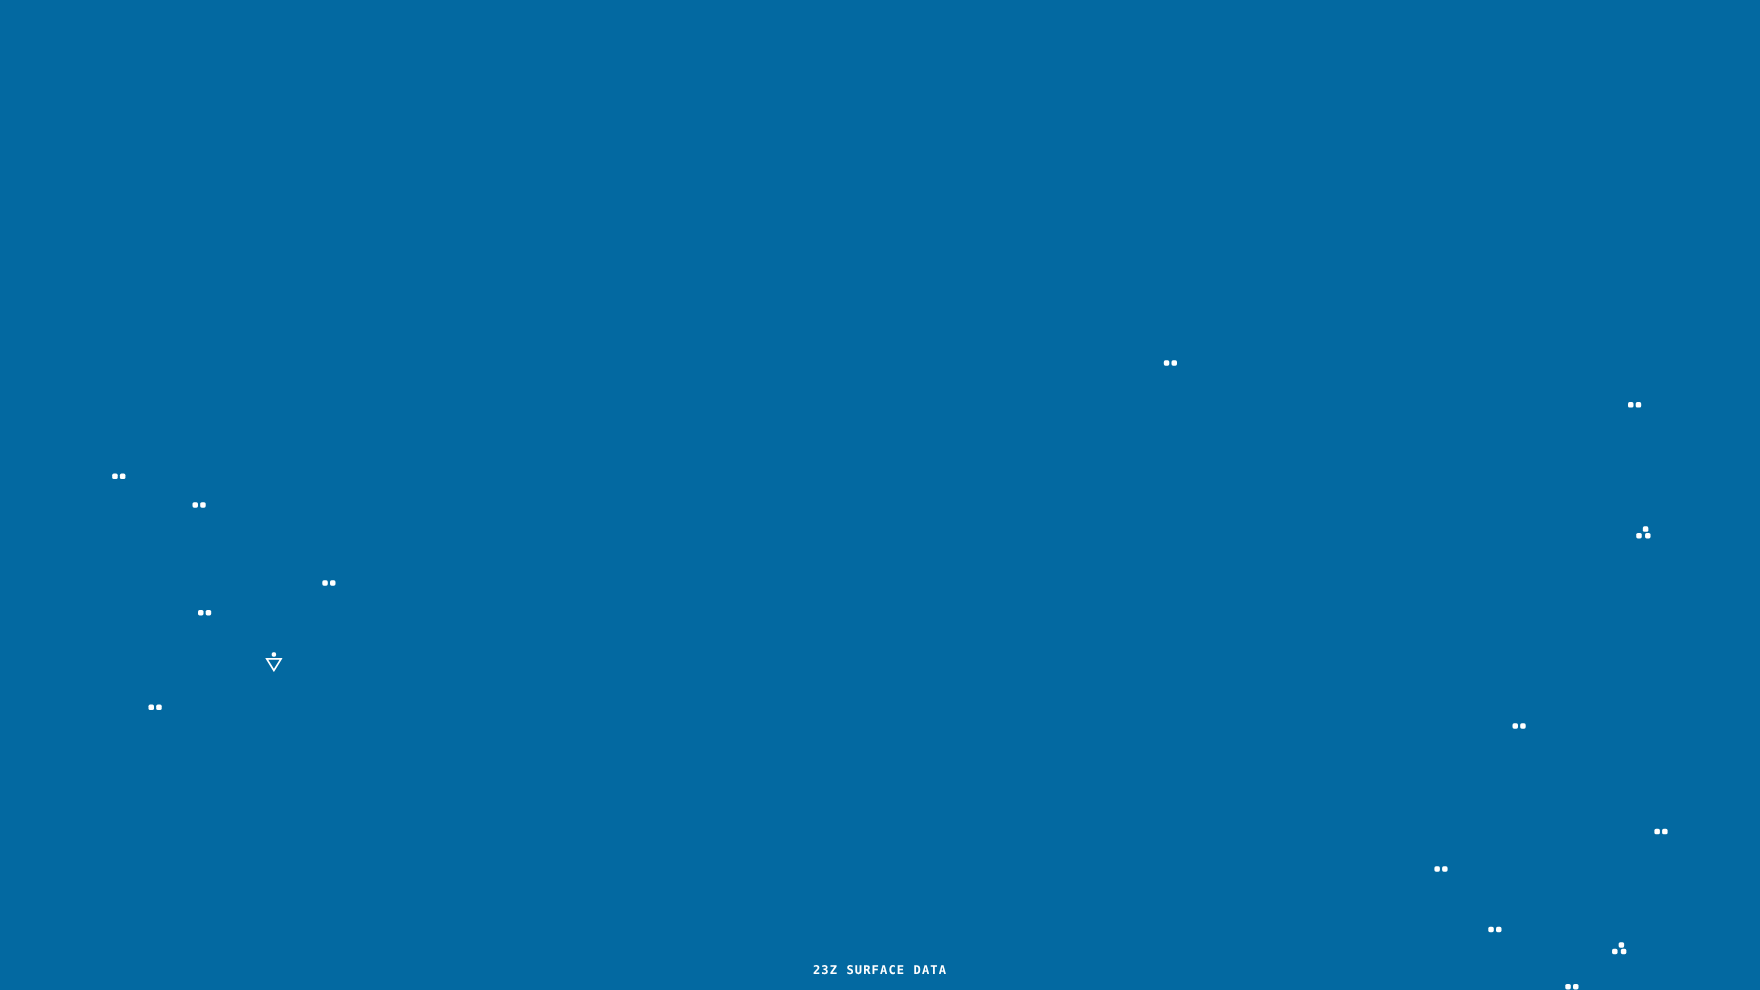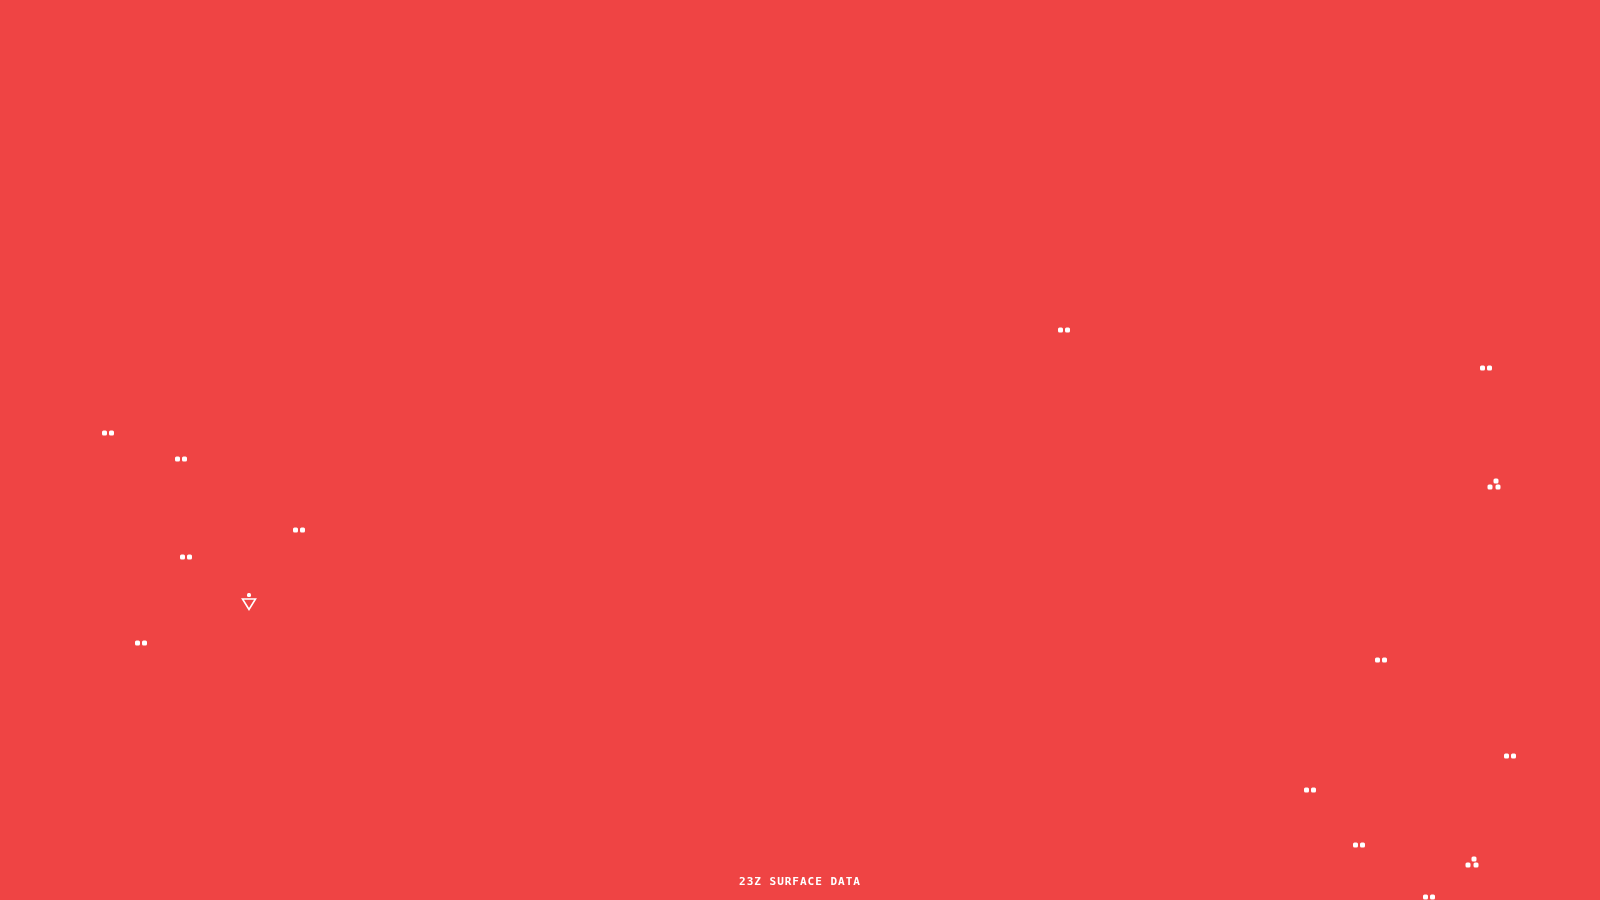--- a/index.html
+++ b/index.html
@@ -4,21 +4,21 @@
 <style>
   html, body {
     margin: 0;
     padding: 0;
     background: #000;
   }
   #screen {
     position: relative;
     width: 1600px;
     height: 900px;
-    background: #ef4444;
+    background: #0369a1;
     overflow: hidden;
     font-family: "DejaVu Sans Mono", "Liberation Mono", monospace;
   }
   
   .marker {
     position: absolute;
     transform: translate(-50%, -50%);
   }
   .dot {
     display: block;

